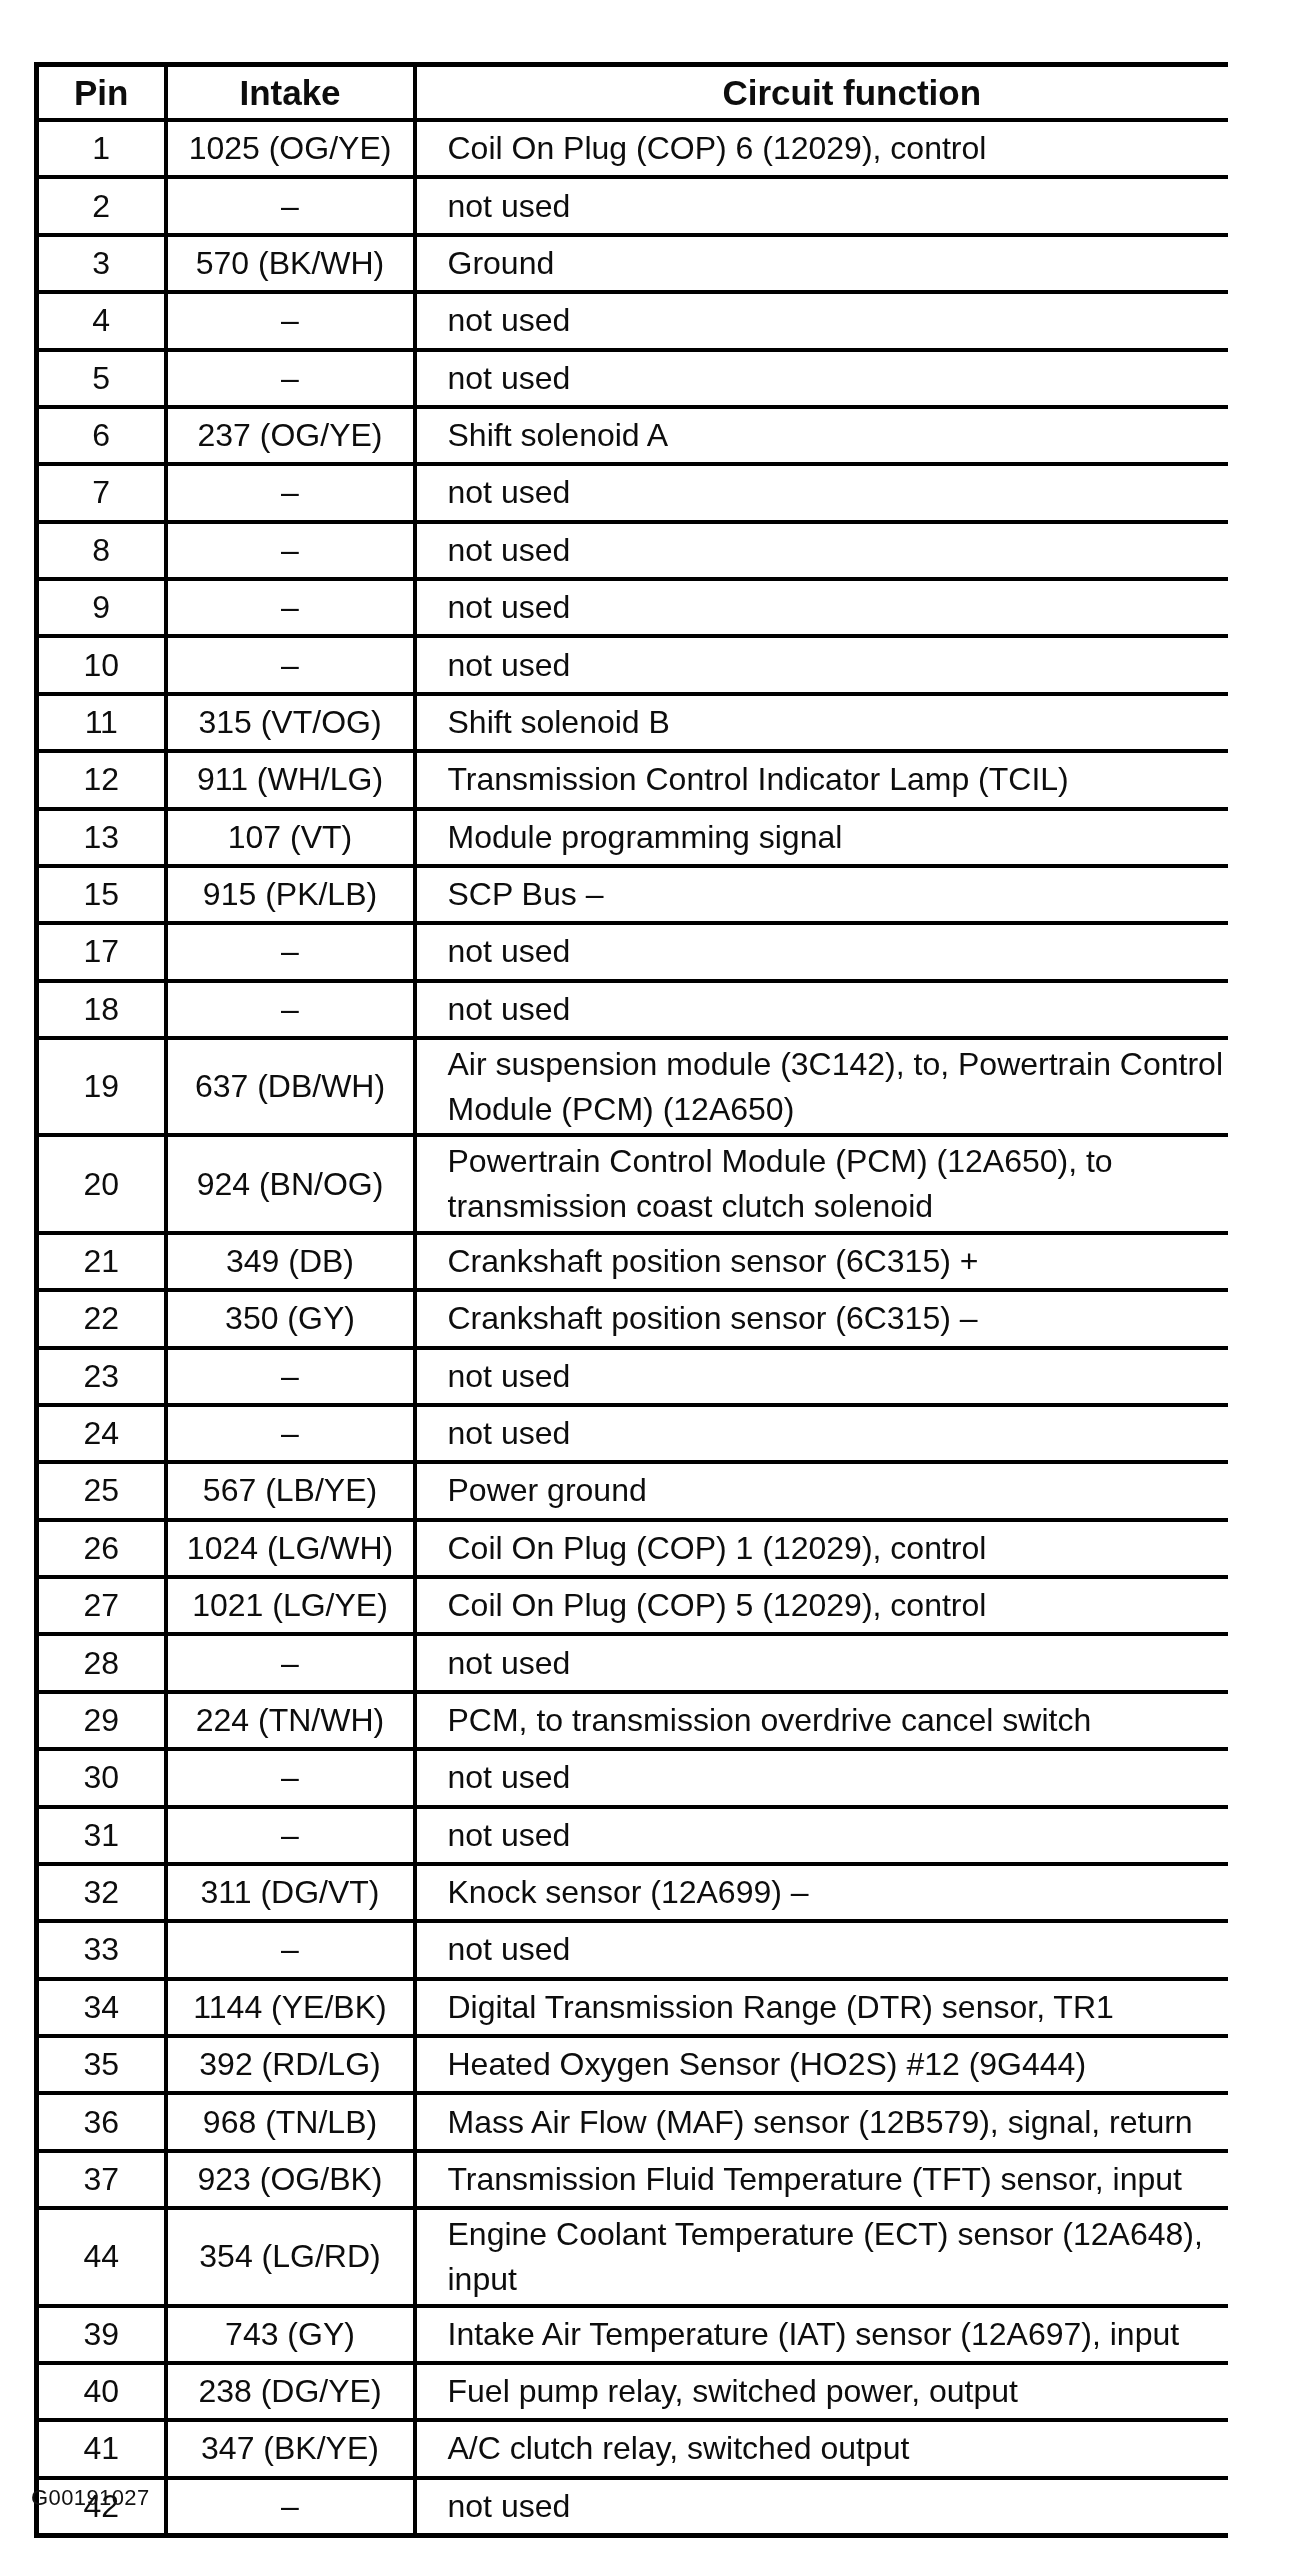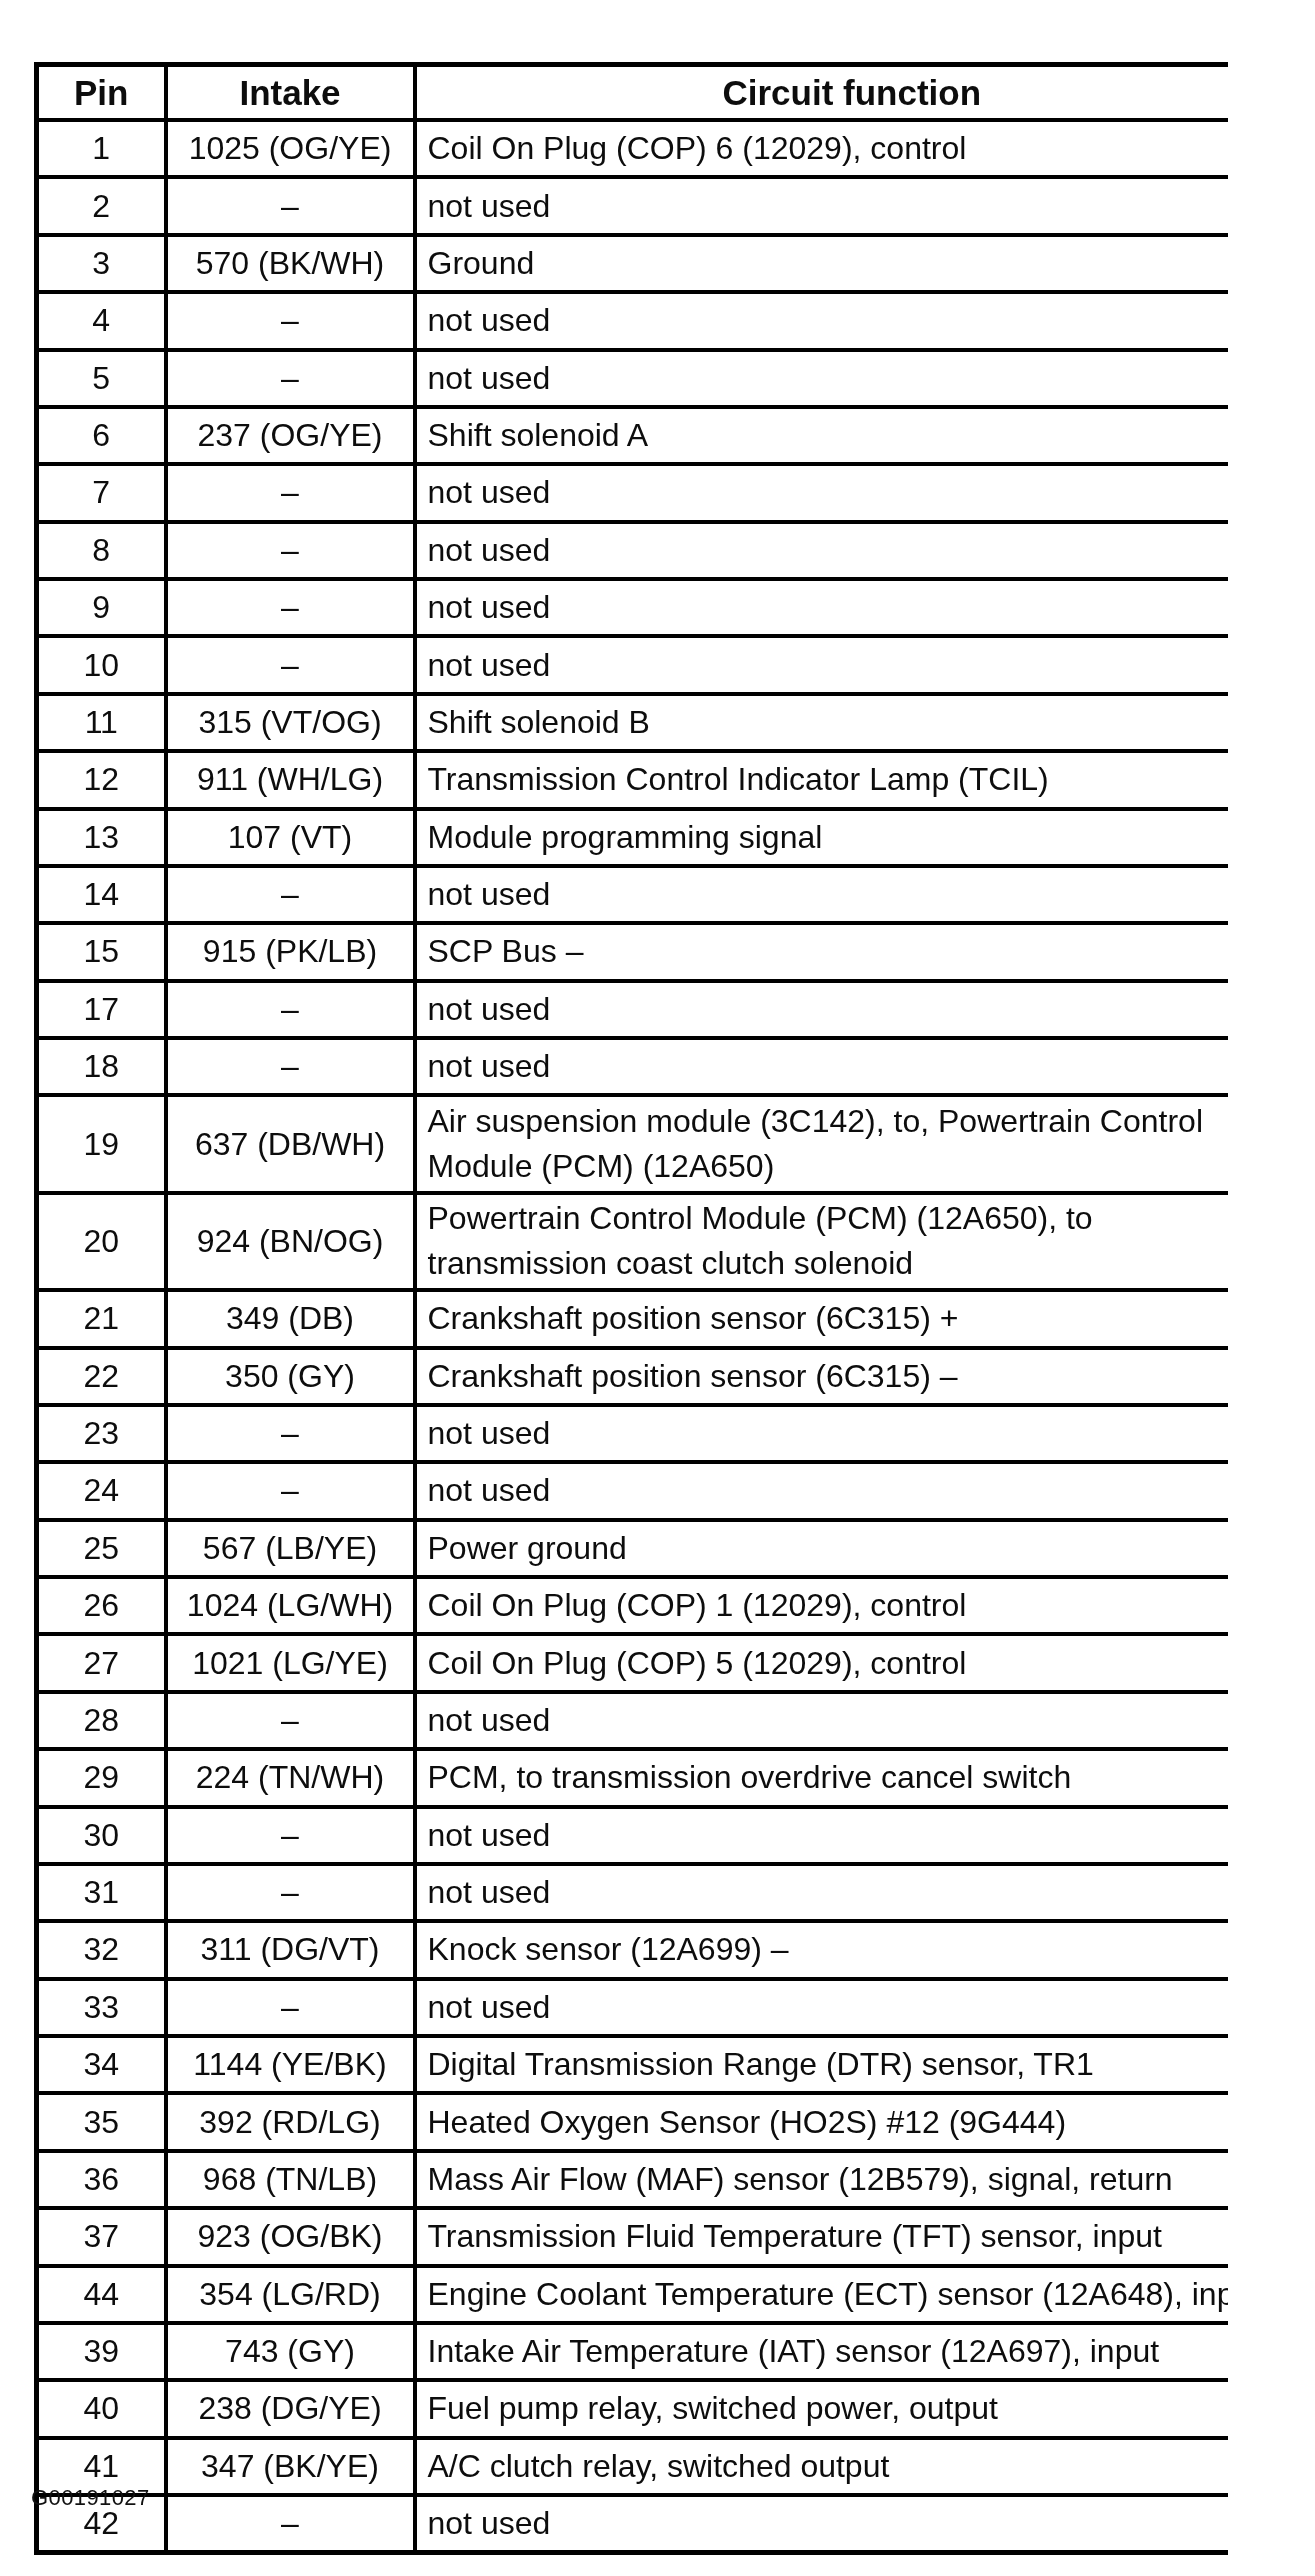--- a/index.html
+++ b/index.html
@@ -44,21 +44,21 @@
   td {
     font-size: 32px;
     line-height: 45px;
     height: 50px;
     vertical-align: middle;
     padding: 1.7px 0;
   }
   td.pin, td.circuit { text-align: center; }
   td.func {
     text-align: left;
-    padding-left: 11px;
+    padding-left: 31px;
     padding-right: 13.5px;
   }
   .figure-id {
     position: absolute;
     left: 31px;
     top: 2485px;
     font-size: 22px;
     color: #111111;
     letter-spacing: 0.4px;
   }
@@ -141,25 +141,20 @@
     <td class="pin">12</td>
     <td class="circuit">911 (WH/LG)</td>
     <td class="func">Transmission Control Indicator Lamp (TCIL)</td>
   </tr>
         <tr>
     <td class="pin">13</td>
     <td class="circuit">107 (VT)</td>
     <td class="func">Module programming signal</td>
   </tr>
         <tr>
-    <td class="pin">14</td>
-    <td class="circuit">–</td>
-    <td class="func">not used</td>
-  </tr>
-        <tr>
     <td class="pin">15</td>
     <td class="circuit">915 (PK/LB)</td>
     <td class="func">SCP Bus –</td>
   </tr>
         <tr>
     <td class="pin">17</td>
     <td class="circuit">–</td>
     <td class="func">not used</td>
   </tr>
         <tr>

